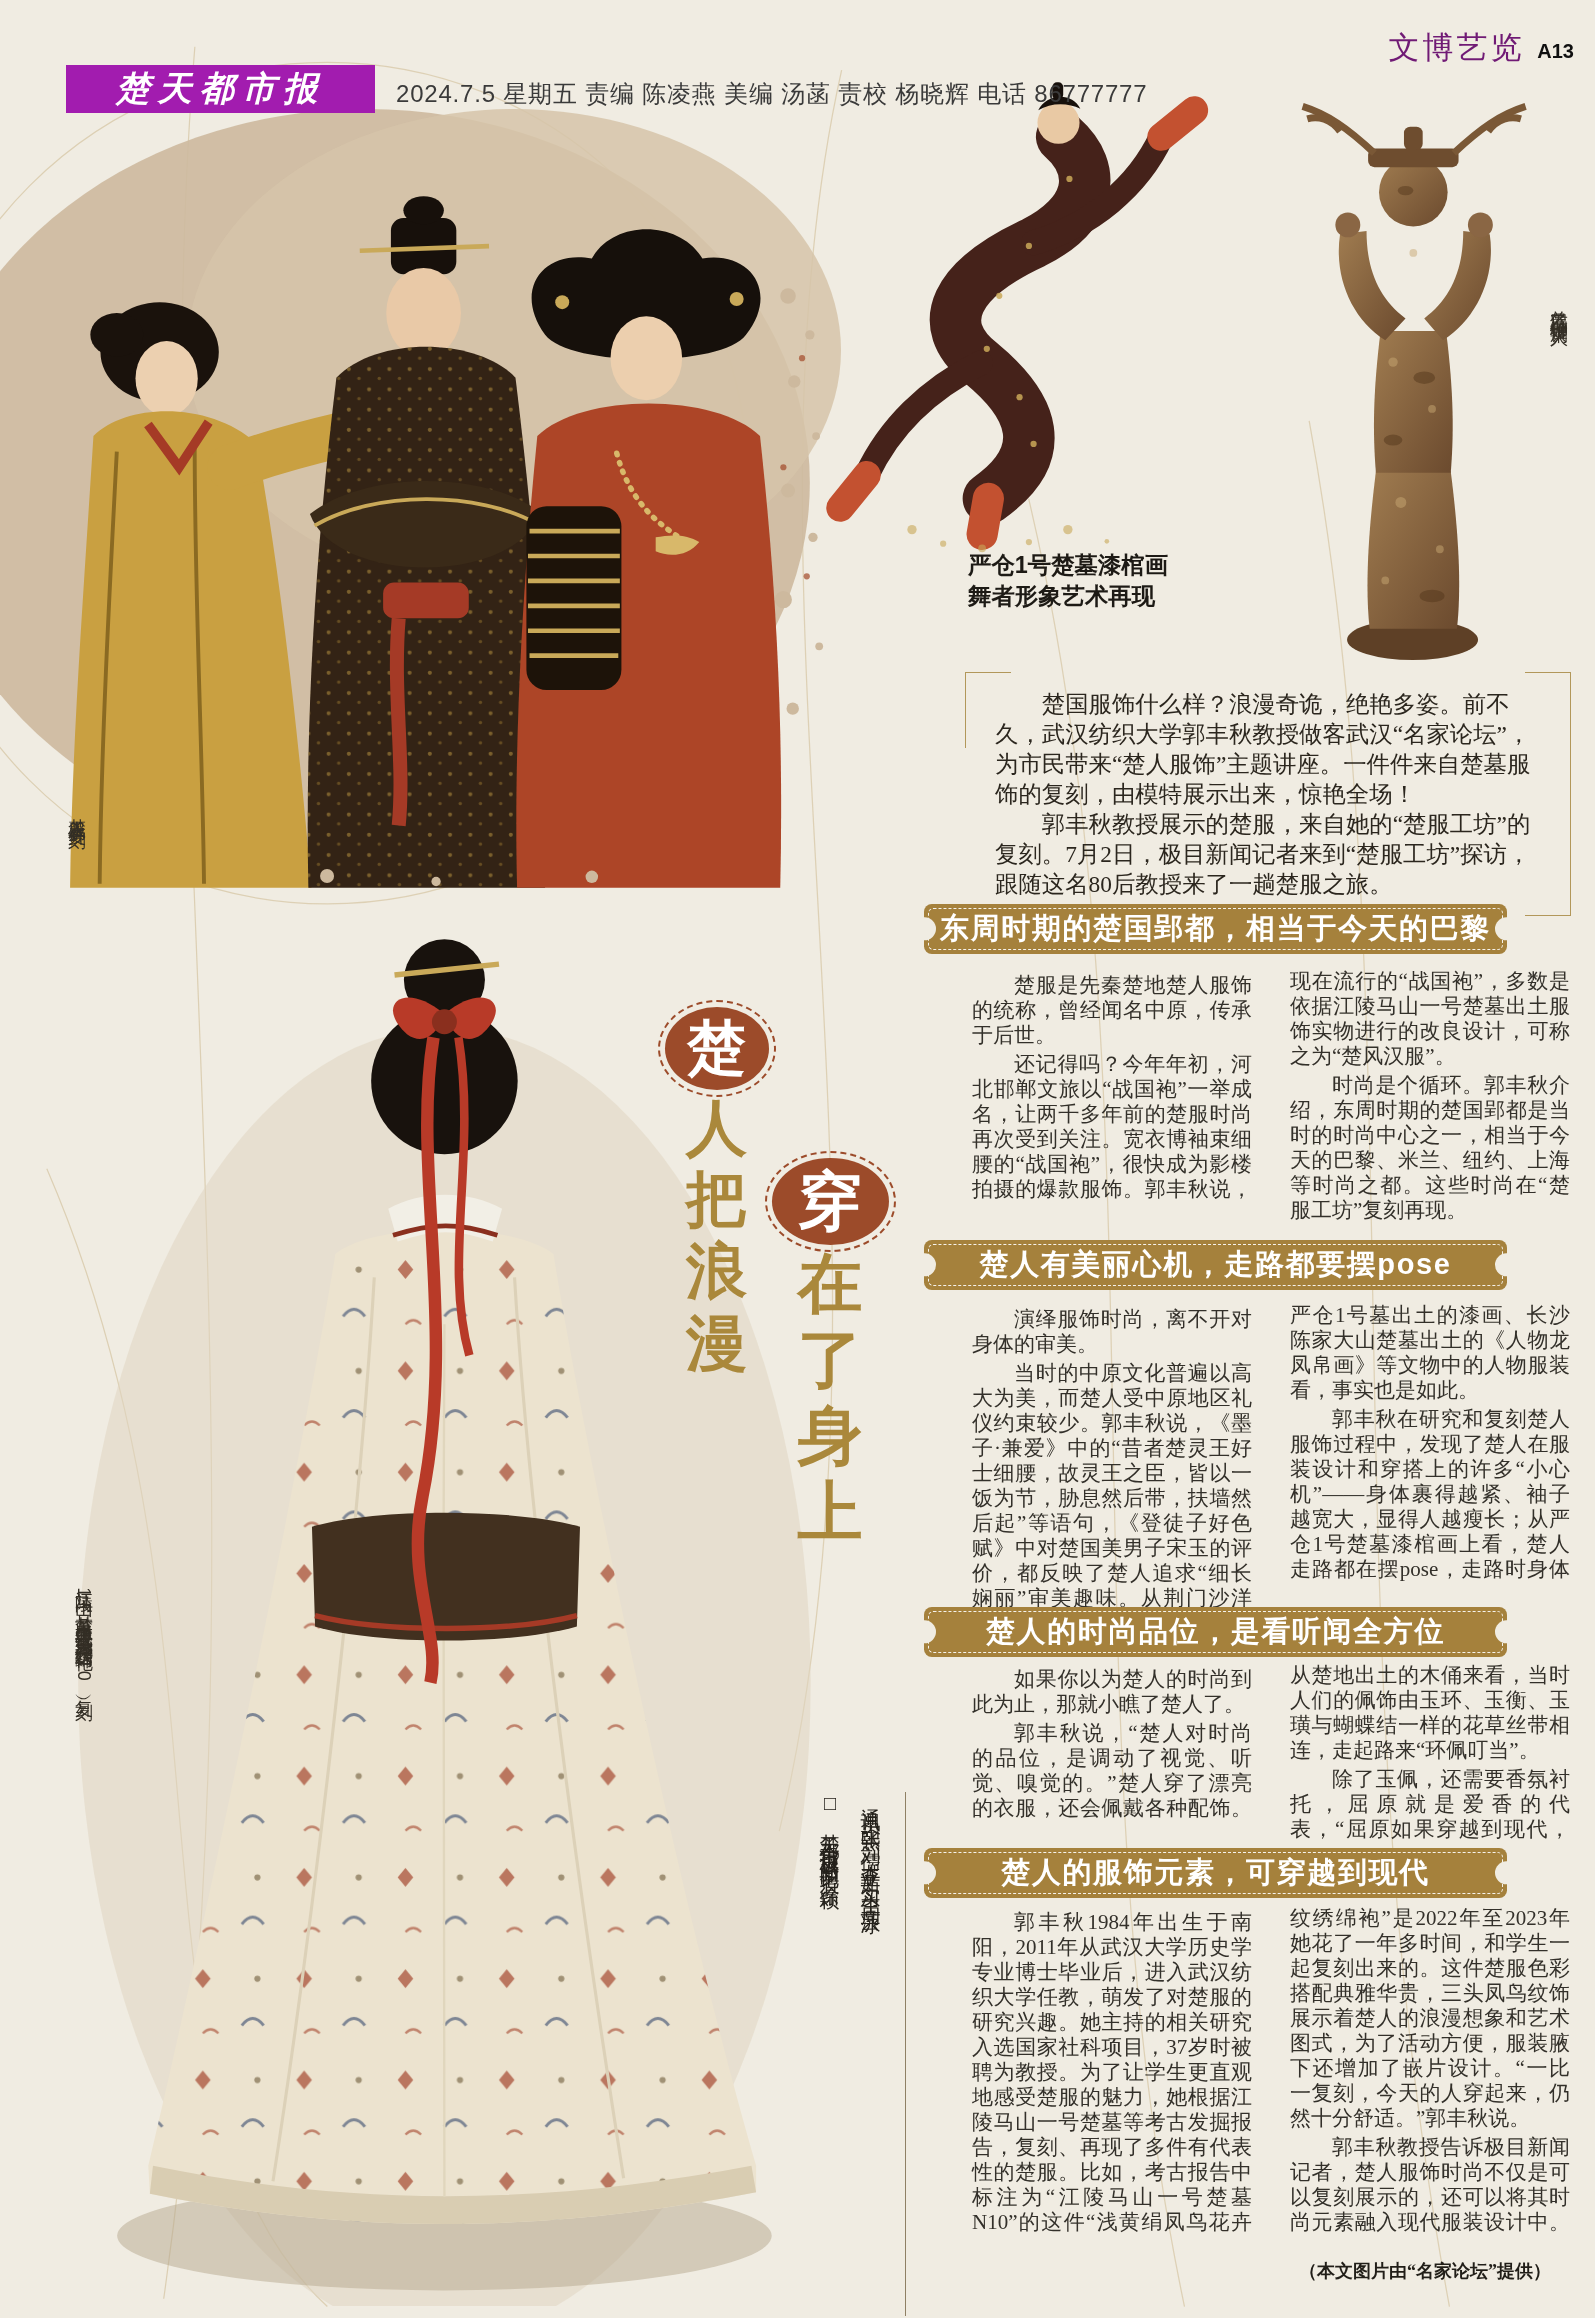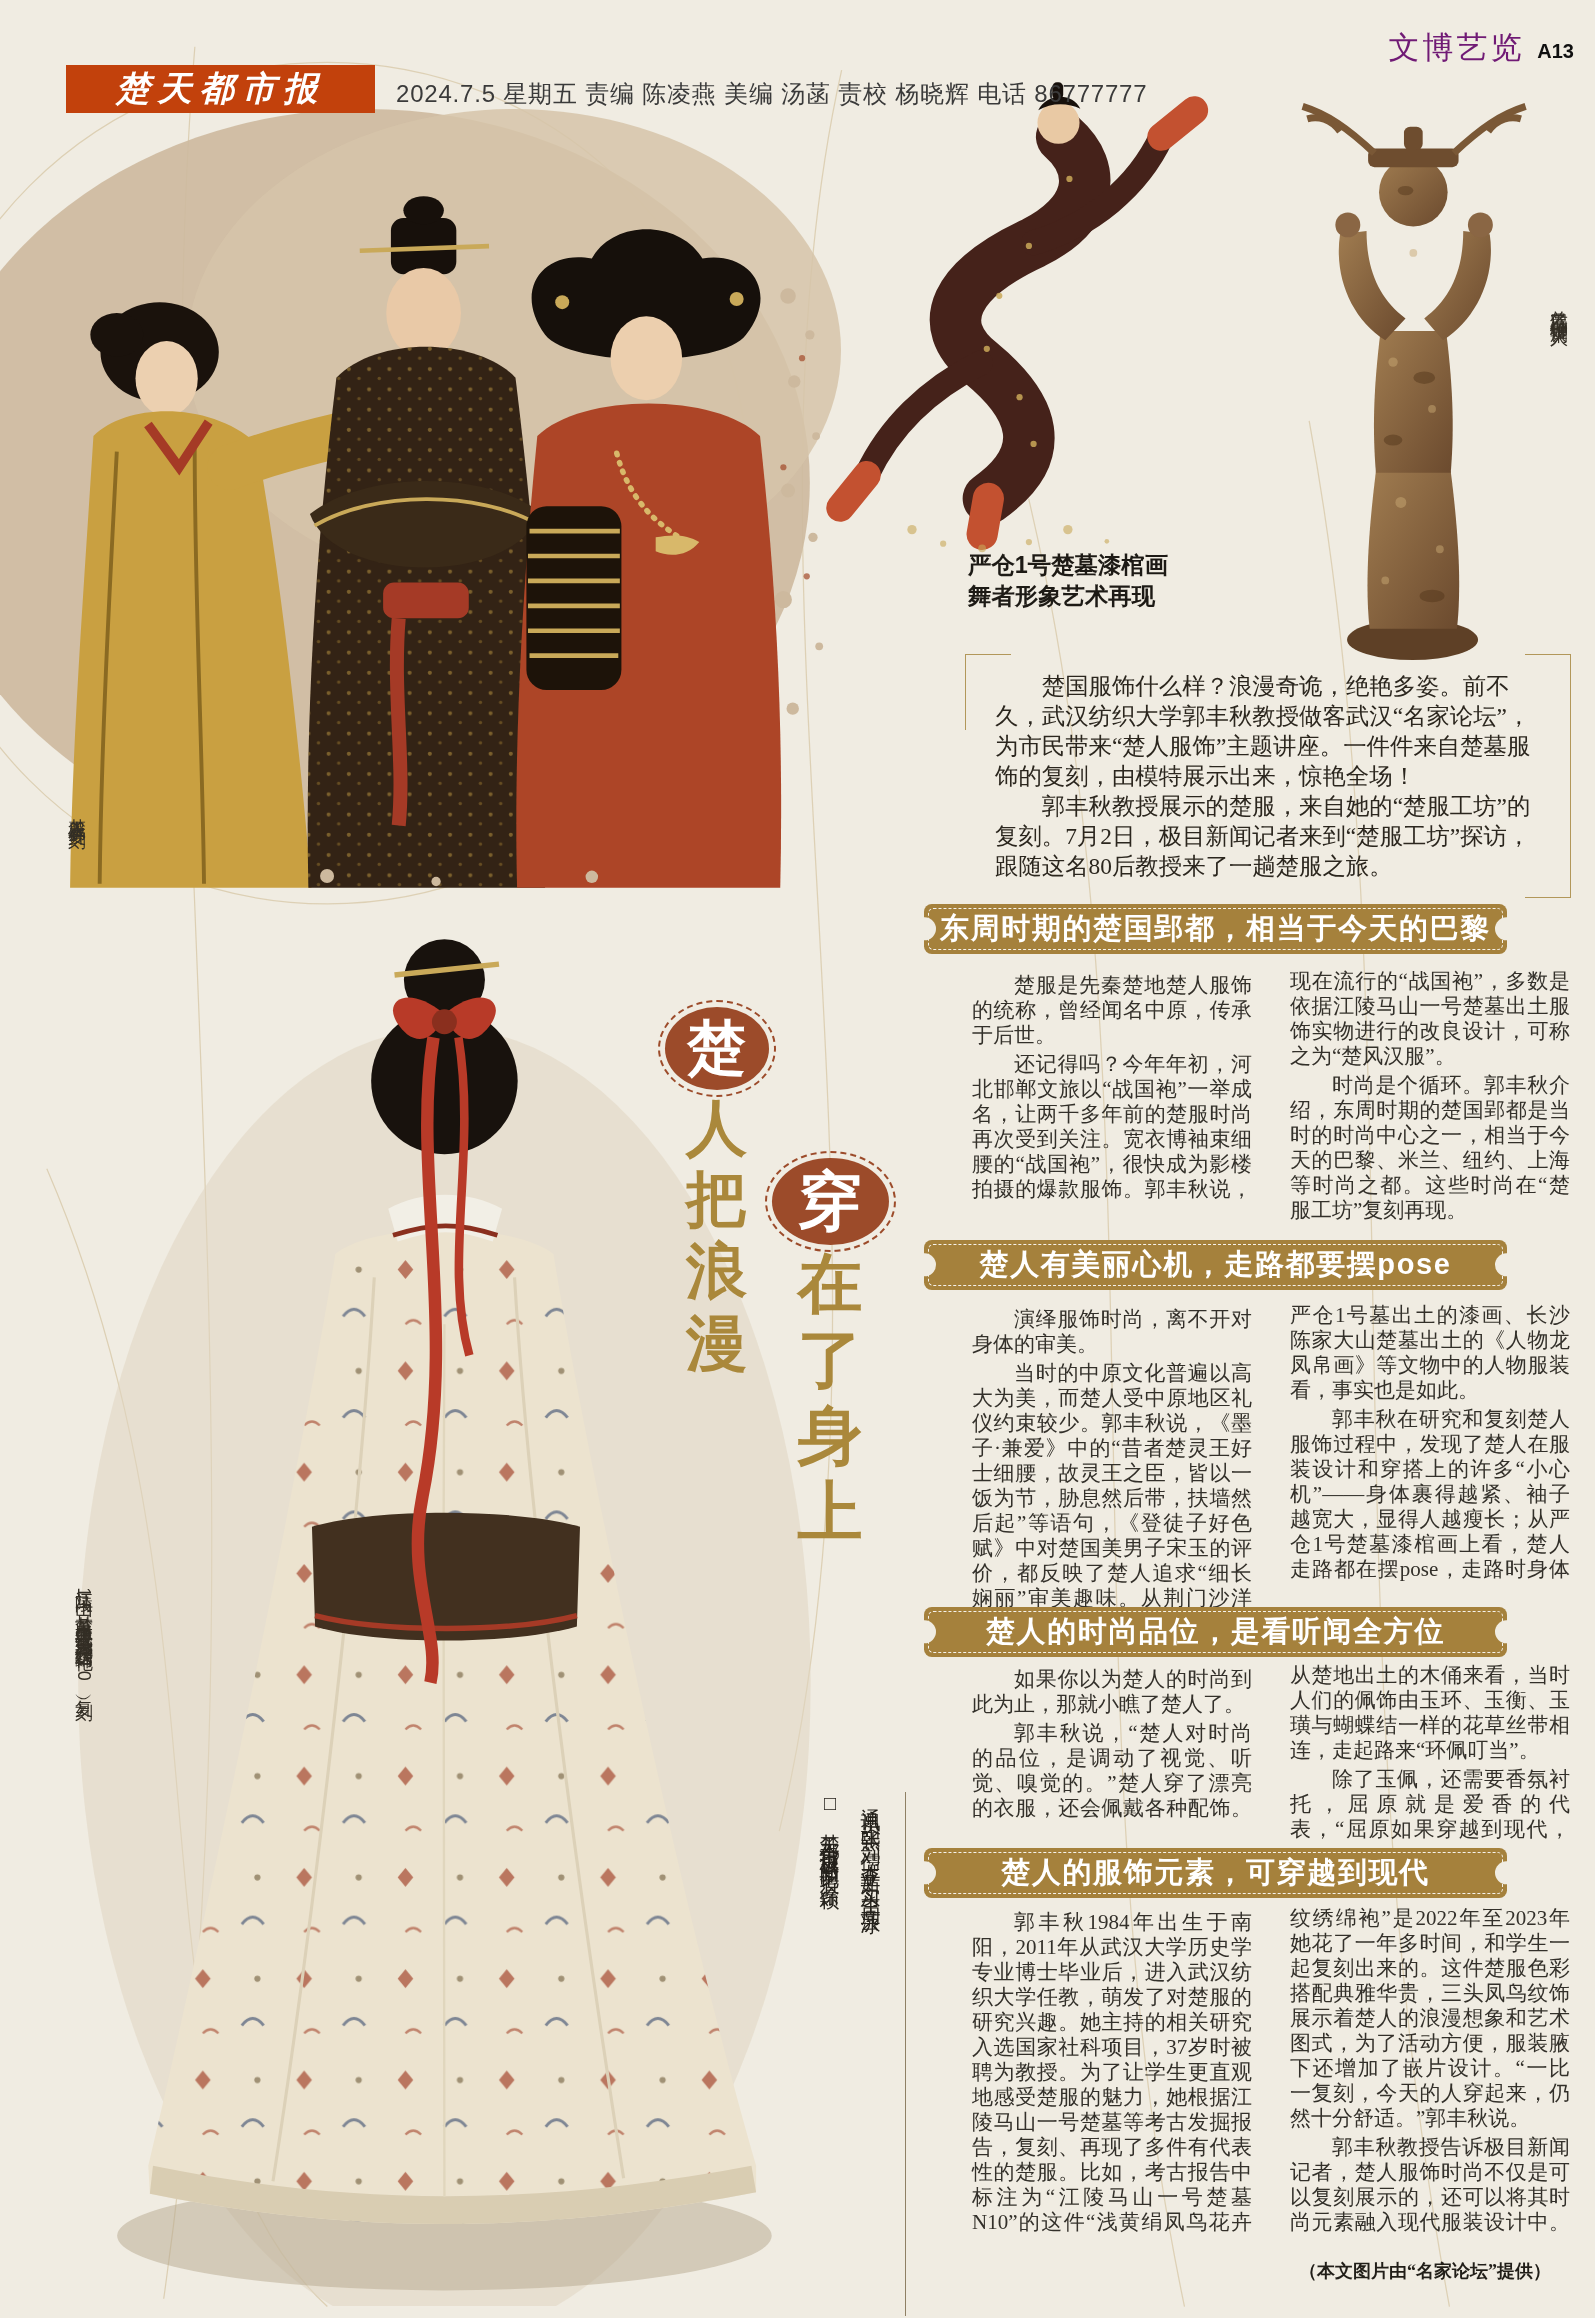--- a/index.html
+++ b/index.html
@@ -5,21 +5,21 @@
   html,body{margin:0;padding:0;}
   body{
     width:1596px;height:2319px;position:relative;overflow:hidden;
     background:#f0ece2;
     font-family:"Liberation Serif","DejaVu Serif",serif;
   }
 
   
   #masthead{
     position:absolute;left:66px;top:65px;width:309px;height:48px;
-    background:#c2410c;color:#fff;display:flex;align-items:center;justify-content:center;
+    background:#a21caf;color:#fff;display:flex;align-items:center;justify-content:center;
     font-size:34px;font-weight:bold;font-style:italic;letter-spacing:7.8px;z-index:5;
   }
   #header-info{
     position:absolute;left:396px;top:78px;font-size:24px;color:#3a3a3a;
     font-family:"Liberation Sans","DejaVu Sans",sans-serif;letter-spacing:0.8px;z-index:5;
   }
   #header-right{
     position:absolute;top:26.5px;right:22px;display:flex;align-items:baseline;gap:12.5px;z-index:5;
   }
   #section-title{font-family:"Liberation Sans","DejaVu Sans",sans-serif;font-weight:normal;font-size:31px;color:#701a75;letter-spacing:3.1px;}
@@ -70,21 +70,21 @@
   
   #byline{
     position:absolute;left:810px;top:1792px;height:524px;z-index:4;
     writing-mode:vertical-rl;font-size:20px;color:#24211b;letter-spacing:3.9px;
     border-right:0.8px solid #8f8064;padding-right:12.5px;
   }
   #byline span{display:block;padding:0 7px;}
 
   
   #intro{
-    position:absolute;left:965px;top:652px;width:606px;z-index:2;
+    position:absolute;left:965px;top:670px;width:606px;z-index:2;
     padding:18.7px 30px;box-sizing:border-box;
     font-size:23.4px;line-height:30px;color:#2b261e;
   }
   #intro::before{ 
     content:'';position:absolute;right:0;top:1.6px;bottom:1.6px;width:45px;
     border:1.6px solid #b2975a;border-left:none;
   }
   #intro::after{ 
     content:'';position:absolute;left:0;top:1.6px;width:45px;height:75px;
     border-left:1.6px solid #b2975a;border-top:1.6px solid #b2975a;

